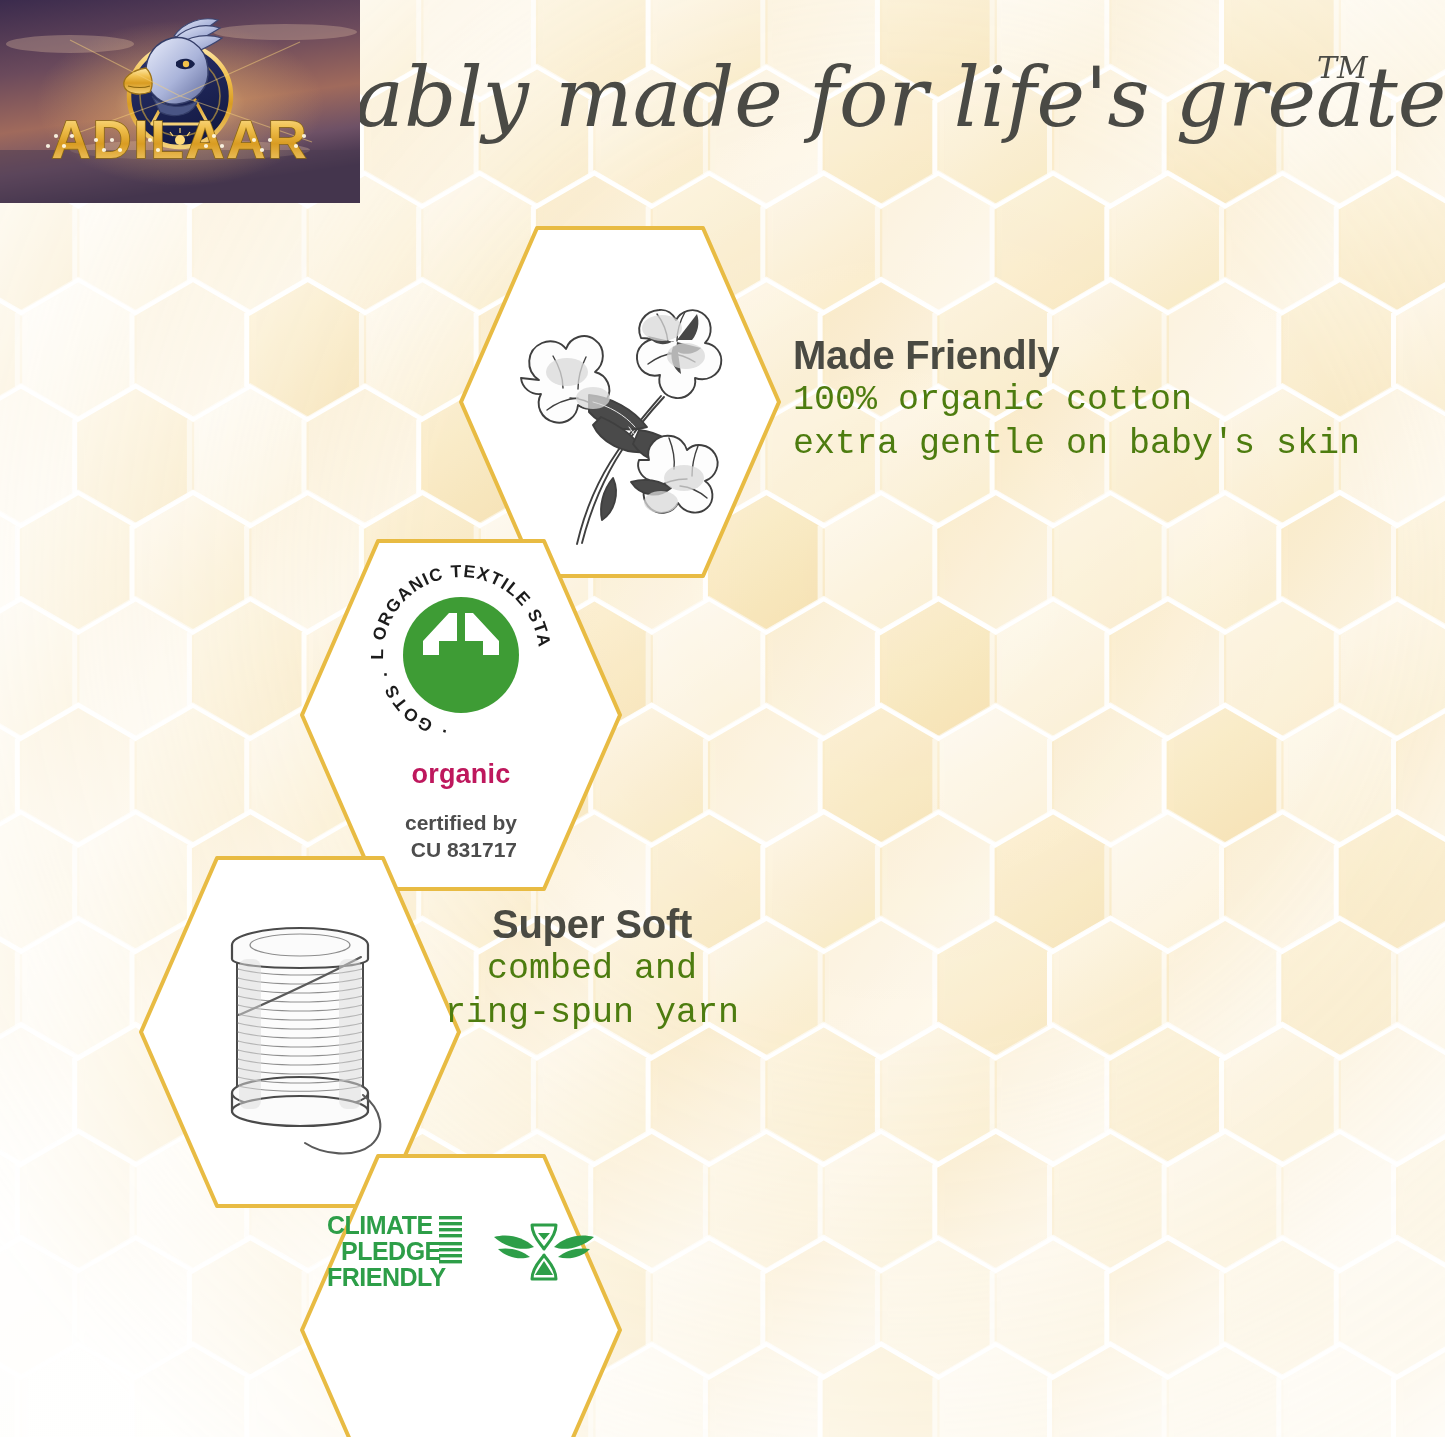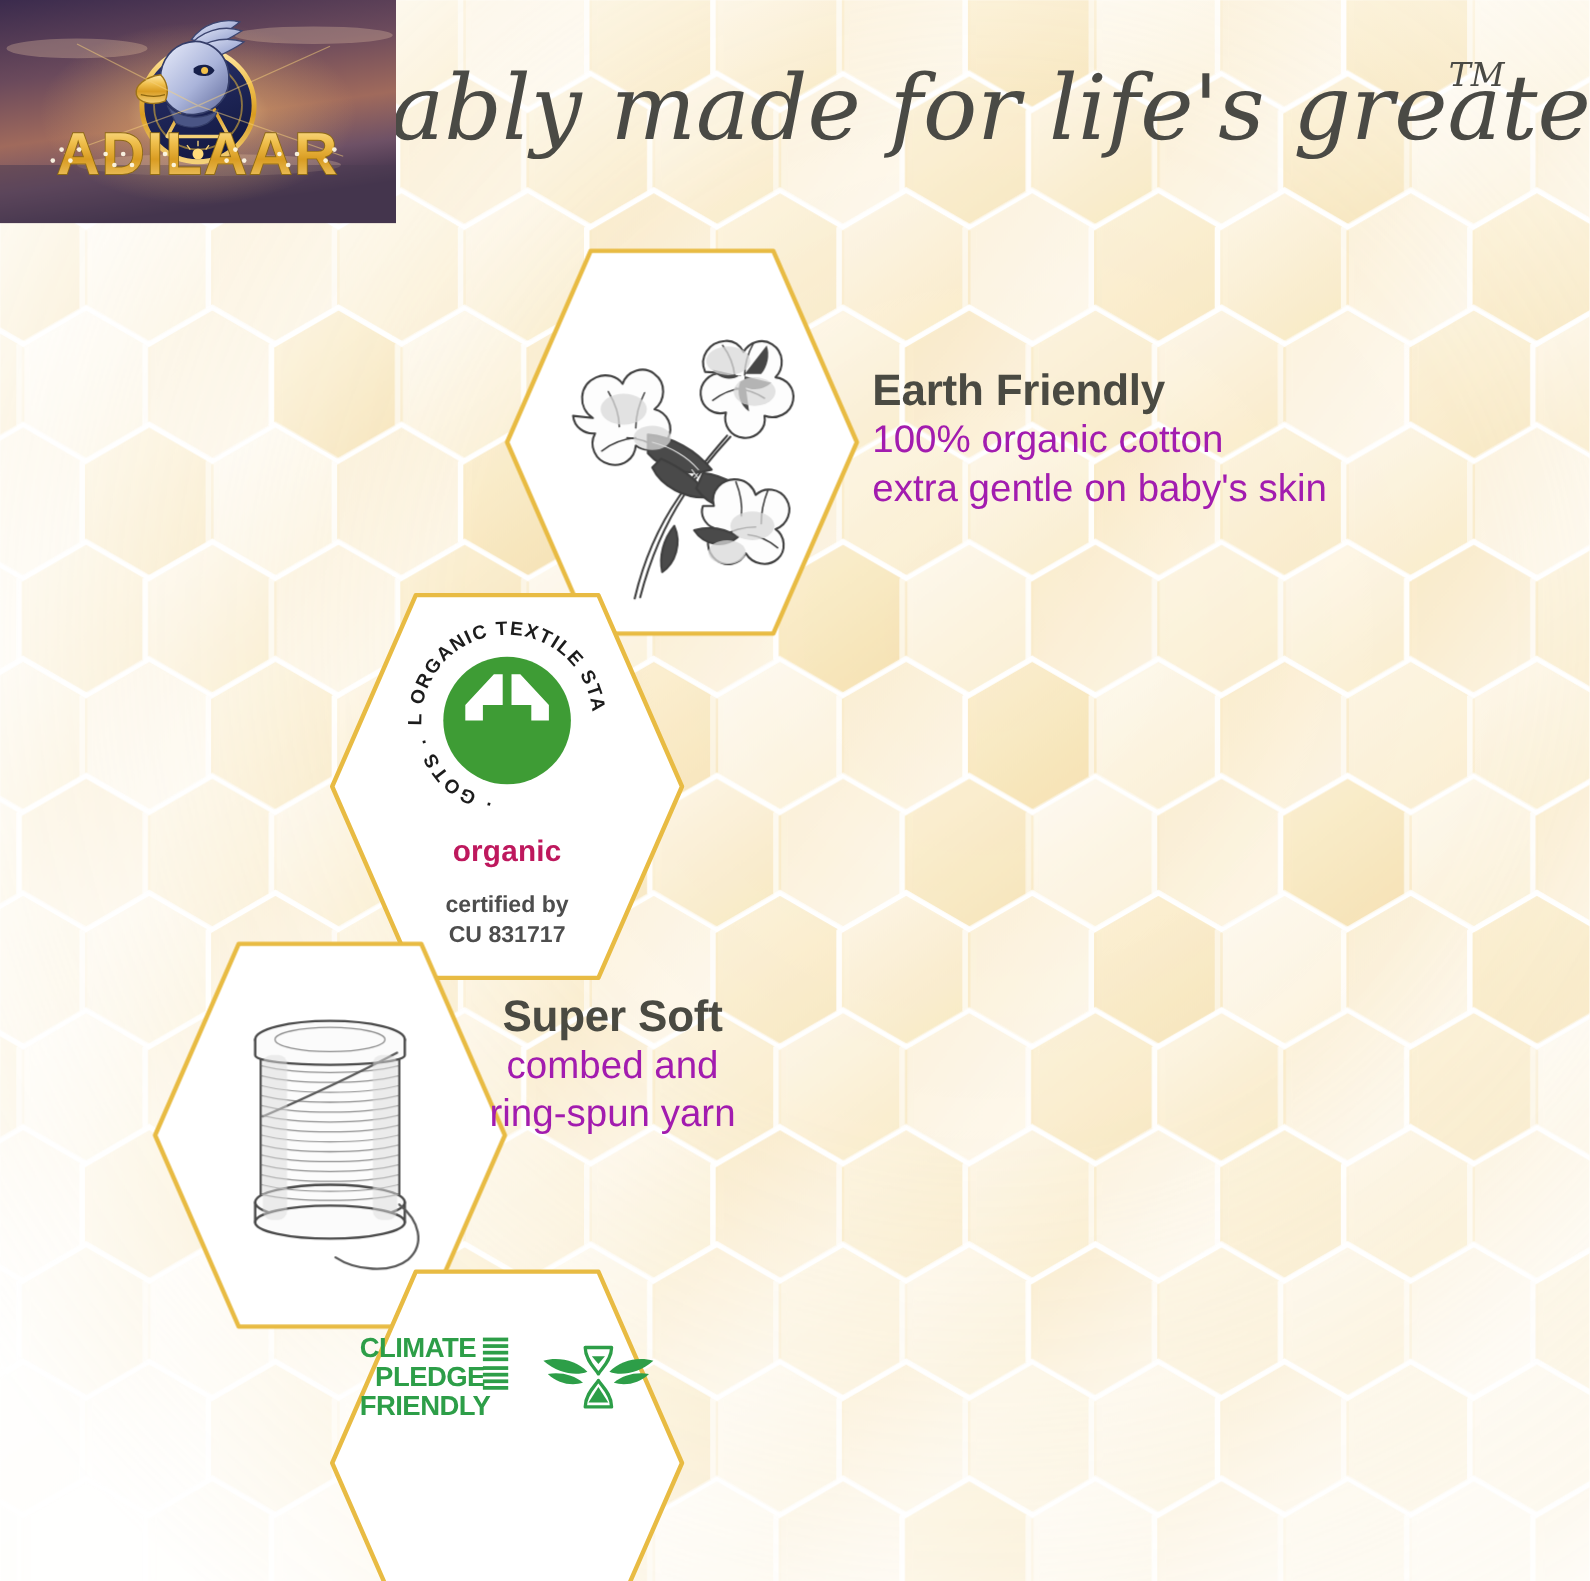--- a/index.html
+++ b/index.html
@@ -80,25 +80,25 @@
   .feature-title {
     font-family: "Liberation Sans", sans-serif;
     font-weight: 700;
     font-size: 40px;
     line-height: 1.12;
     color: #4a4a42;
     letter-spacing: -0.2px;
     white-space: nowrap;
   }
   .feature-sub {
-    font-family: Liberation Sans, sans-serif;
+    font-family: Liberation Mono, monospace;
     font-weight: 400;
     font-size: 35px;
     line-height: 1.26;
-    color: #a21caf;
+    color: #4d7c0f;
     white-space: nowrap;
   }
 
   
   .gots-wrap {
     display: flex;
     flex-direction: column;
     align-items: center;
     transform: translateY(-6px);
   }
@@ -110,21 +110,21 @@
     color: #be185d;
     margin-top: 4px;
     letter-spacing: 0.2px;
   }
   .gots-certline {
     font-family: "Liberation Sans", sans-serif;
     font-weight: 700;
     font-size: 21px;
     color: #4d4d4d;
     line-height: 1.25;
-    text-align: center;
+    text-align: right;
     margin-top: 20px;
   }
 
   
   .cpf-wrap {
     display: flex;
     align-items: center;
     gap: 29px;
   }
   .cpf-words { display: block; }
@@ -473,21 +473,21 @@
           <ellipse cx="86" cy="120" rx="21" ry="14"></ellipse>
           <ellipse cx="112" cy="146" rx="17" ry="11"></ellipse>
           <ellipse cx="203" cy="226" rx="20" ry="13"></ellipse>
           <ellipse cx="180" cy="250" rx="17" ry="11"></ellipse>
         </g>
       </svg>
     </div>
   </div>
 
   <div class="feature-text" style="left:793px; top:333px;">
-    <div class="feature-title">Earth Friendly</div>
+    <div class="feature-title">Made Friendly</div>
     <div class="feature-sub">100% organic cotton</div>
     <div class="feature-sub">extra gentle on baby's skin</div>
   </div>
 
   <div class="hex-card" style="left:296px; top:535px; width:330px; height:360px;">
     <svg class="hexframe" viewBox="0 0 330 360" xmlns="http://www.w3.org/2000/svg">
       <polygon points="82,6 248,6 324,180 248,354 82,354 6,180" fill="#ffffff" stroke="#e8bb43" stroke-width="4" stroke-linejoin="round"></polygon>
     </svg>
     <div class="hex-inner">
       <div class="gots-wrap">

